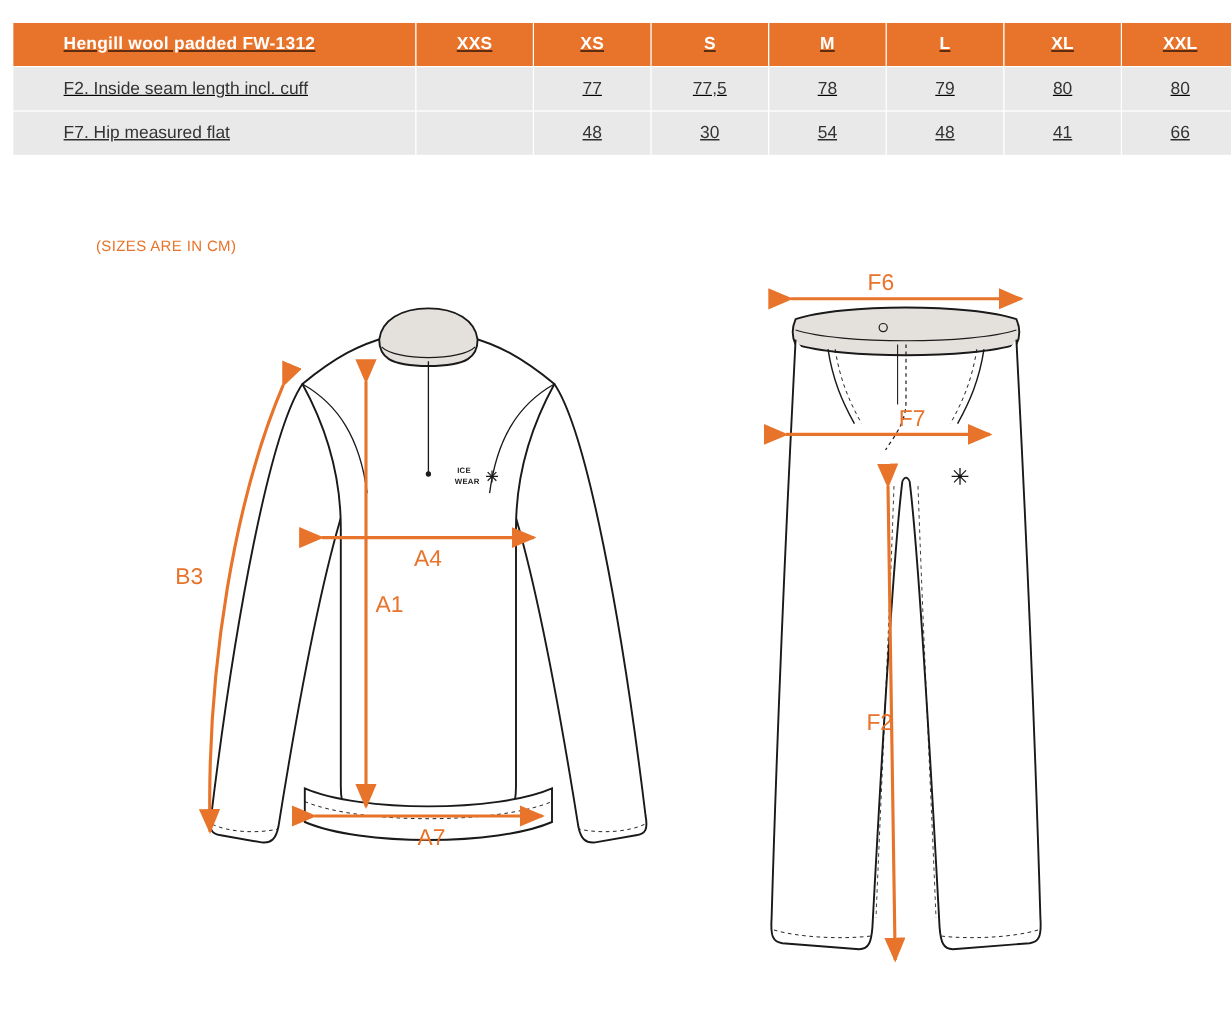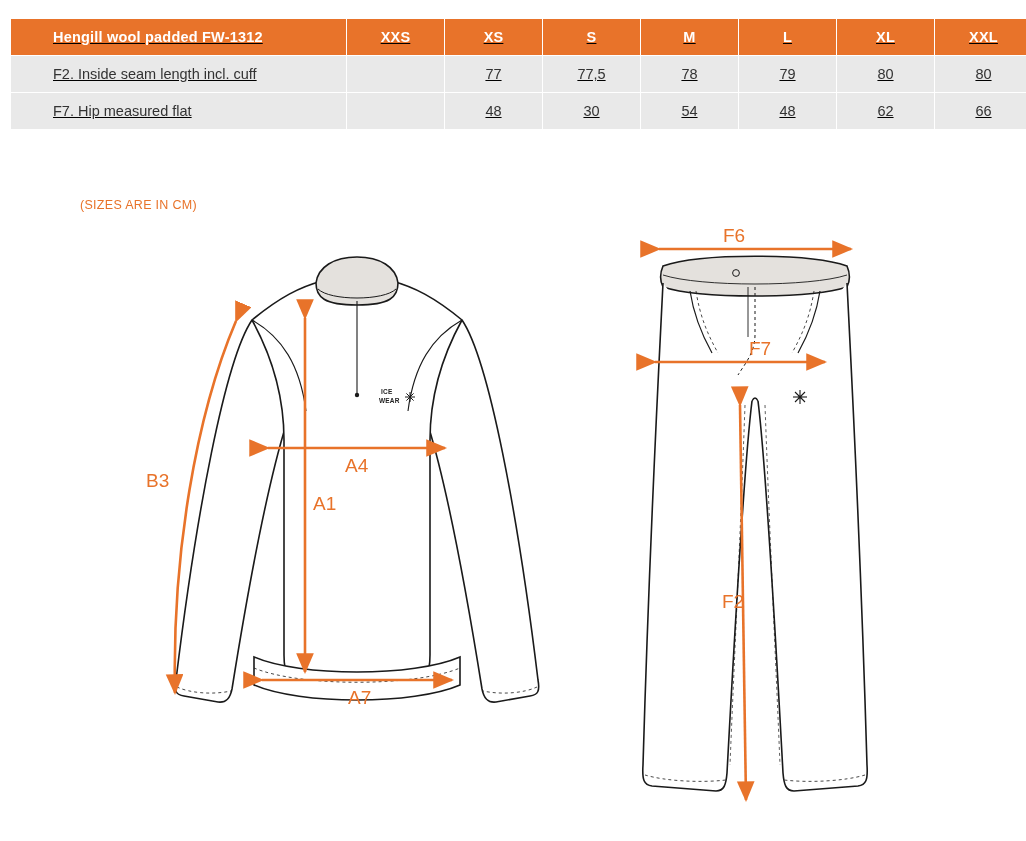--- a/index.html
+++ b/index.html
@@ -113,21 +113,21 @@
         <td class="col-size">80</td>
         <td class="col-size"></td>
       </tr>
       <tr>
         <td class="first col-name">F7. Hip measured flat</td>
         <td class="col-size"></td>
         <td class="col-size">48</td>
         <td class="col-size">30</td>
         <td class="col-size">54</td>
         <td class="col-size">48</td>
-        <td class="col-size">62</td>
+        <td class="col-size">41</td>
         <td class="col-size">66</td>
         <td class="col-size"></td>
       </tr>
     </tbody>
   </table>
 
   <div class="note">(SIZES ARE IN CM)</div>
 
   <svg class="illus" viewBox="0 0 1026 616">
     <defs>

